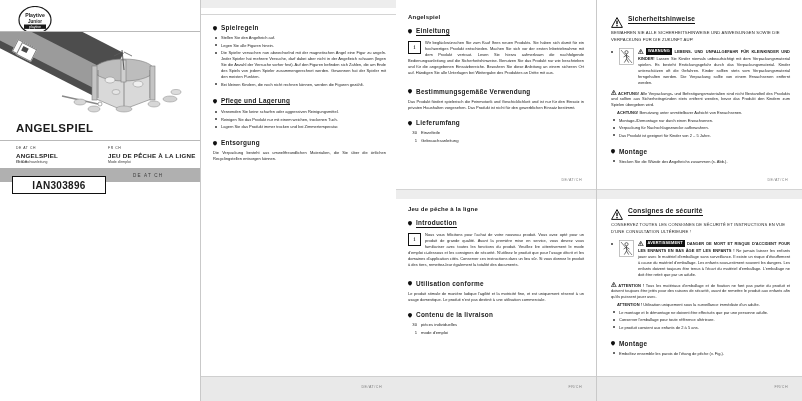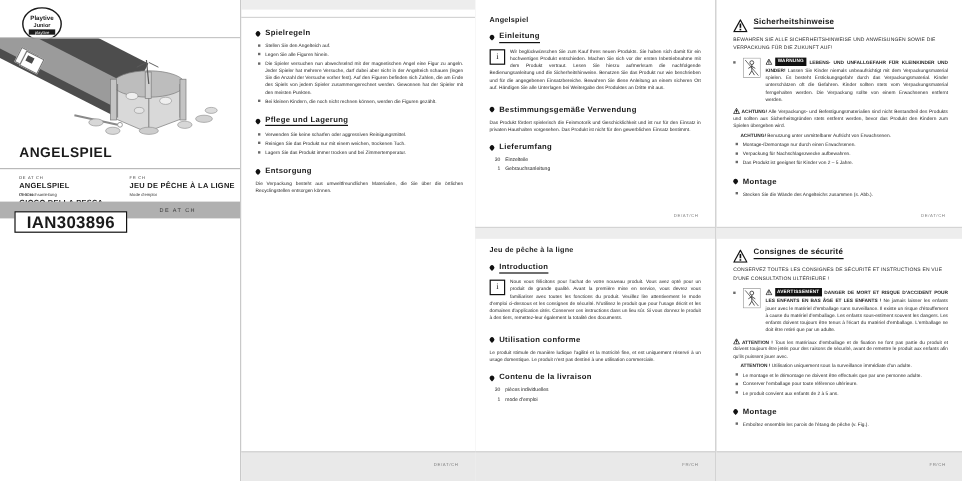--- a/index.html
+++ b/index.html
@@ -39,21 +39,21 @@
   .cover-rule2{position:absolute;left:0;top:140px;width:200px;height:1px;background:#b9b9b9;}
 
   .langblk{position:absolute;font-size:5.2px;line-height:1.35;}
   .langblk .flags{font-size:3.4px;color:#333;letter-spacing:.6px;margin-bottom:1px;}
   .langblk .tt{font-size:6.2px;font-weight:bold;letter-spacing:.25px;}
   .langblk .st{font-size:3.5px;color:#3a3a3a;margin-top:.5px;}
 
   .grayband{position:absolute;left:0;top:168px;width:200px;height:14px;background:#b0b0b0;}
   .ianbox{position:absolute;left:12px;top:176px;width:92px;height:16px;background:#fff;
           border:1.1px solid #111;display:flex;align-items:center;justify-content:center;}
-  .ianbox span{font-size:14px;font-weight:bold;letter-spacing:.3px;}
+  .ianbox span{font-size:10px;font-weight:bold;letter-spacing:.3px;}
   .ccodes{position:absolute;left:133px;top:173px;font-size:4.6px;letter-spacing:1.2px;color:#3b3b3b;}
 
   
   .colbody{position:absolute;left:0;right:0;}
   .sec{margin:0 0 7px 0;}
   h2.head{font-size:6.4px;font-weight:bold;margin:0 0 4px 0;letter-spacing:.3px;
           display:flex;align-items:center;gap:4px;}
   h2.head .bullet{display:inline-block;width:4px;height:4px;background:#111;
           border-radius:50% 50% 0 50%;transform:rotate(45deg);flex:none;}
   h2.head .ul{border-bottom:.8px solid #111;padding-bottom:.5px;}

